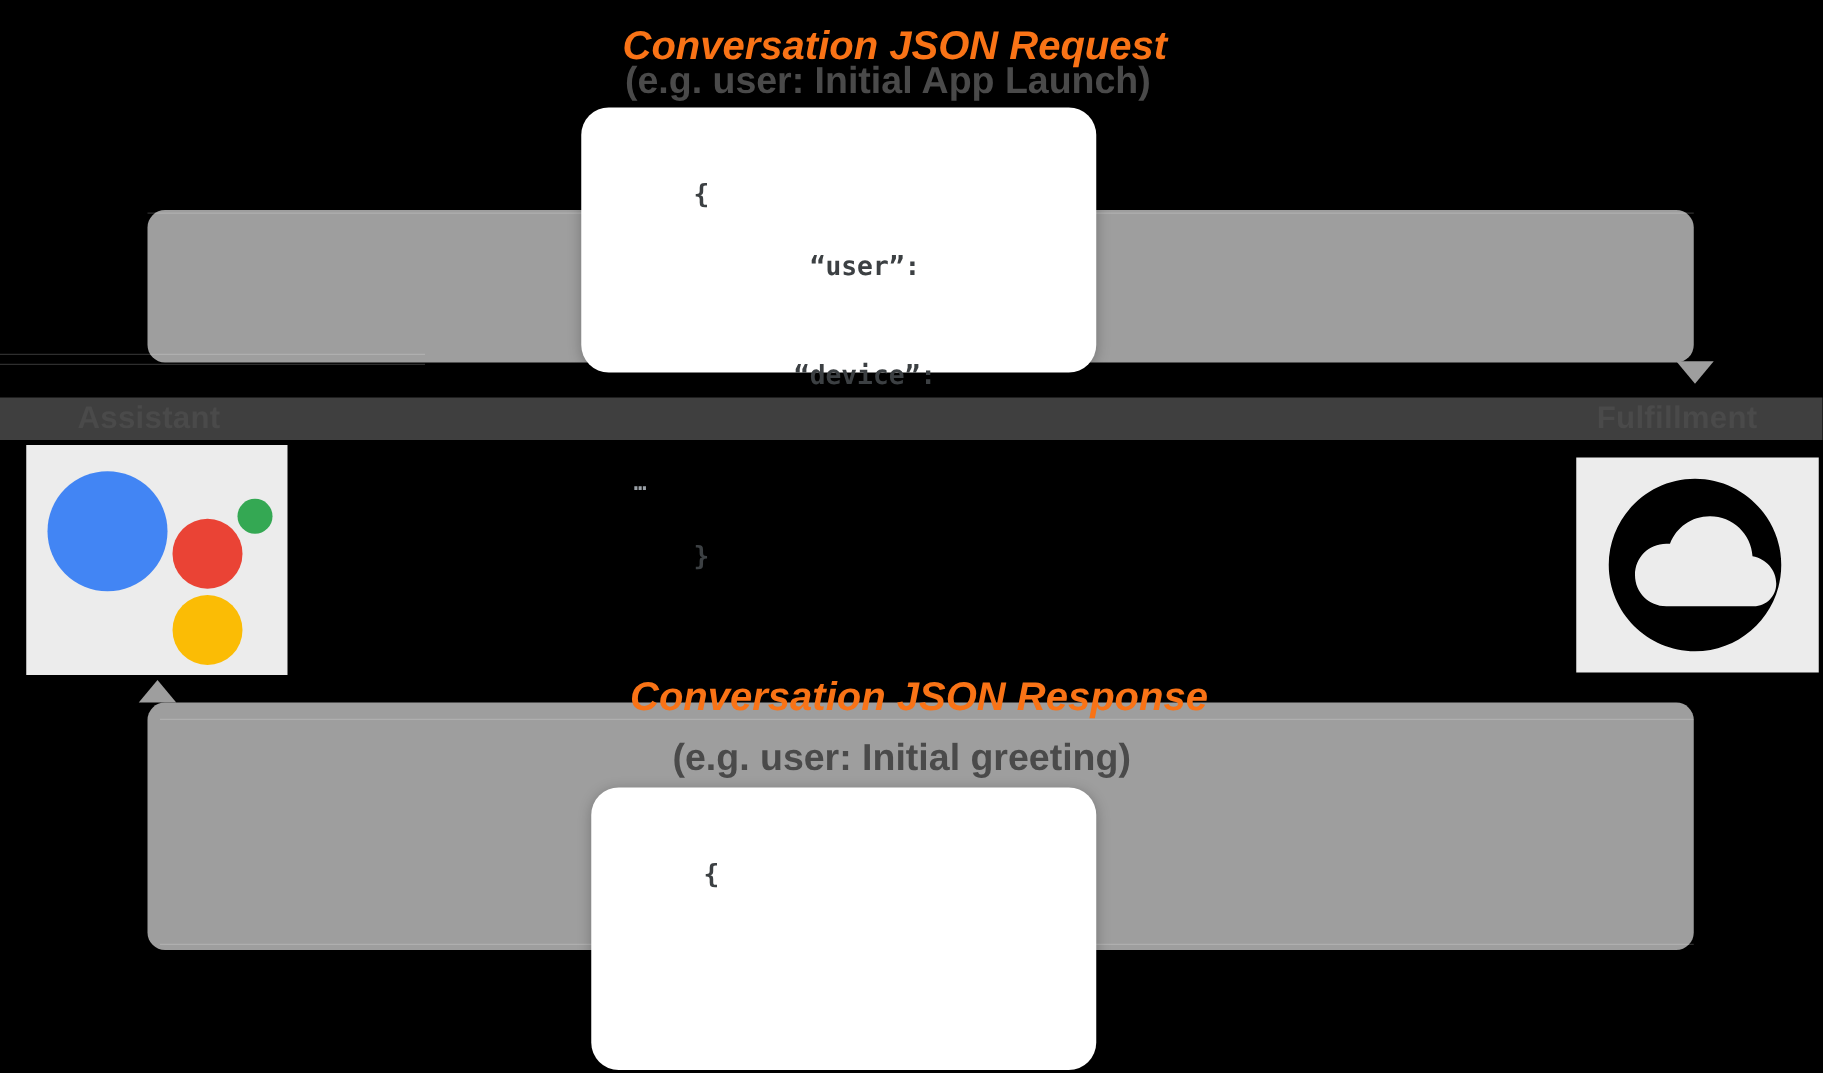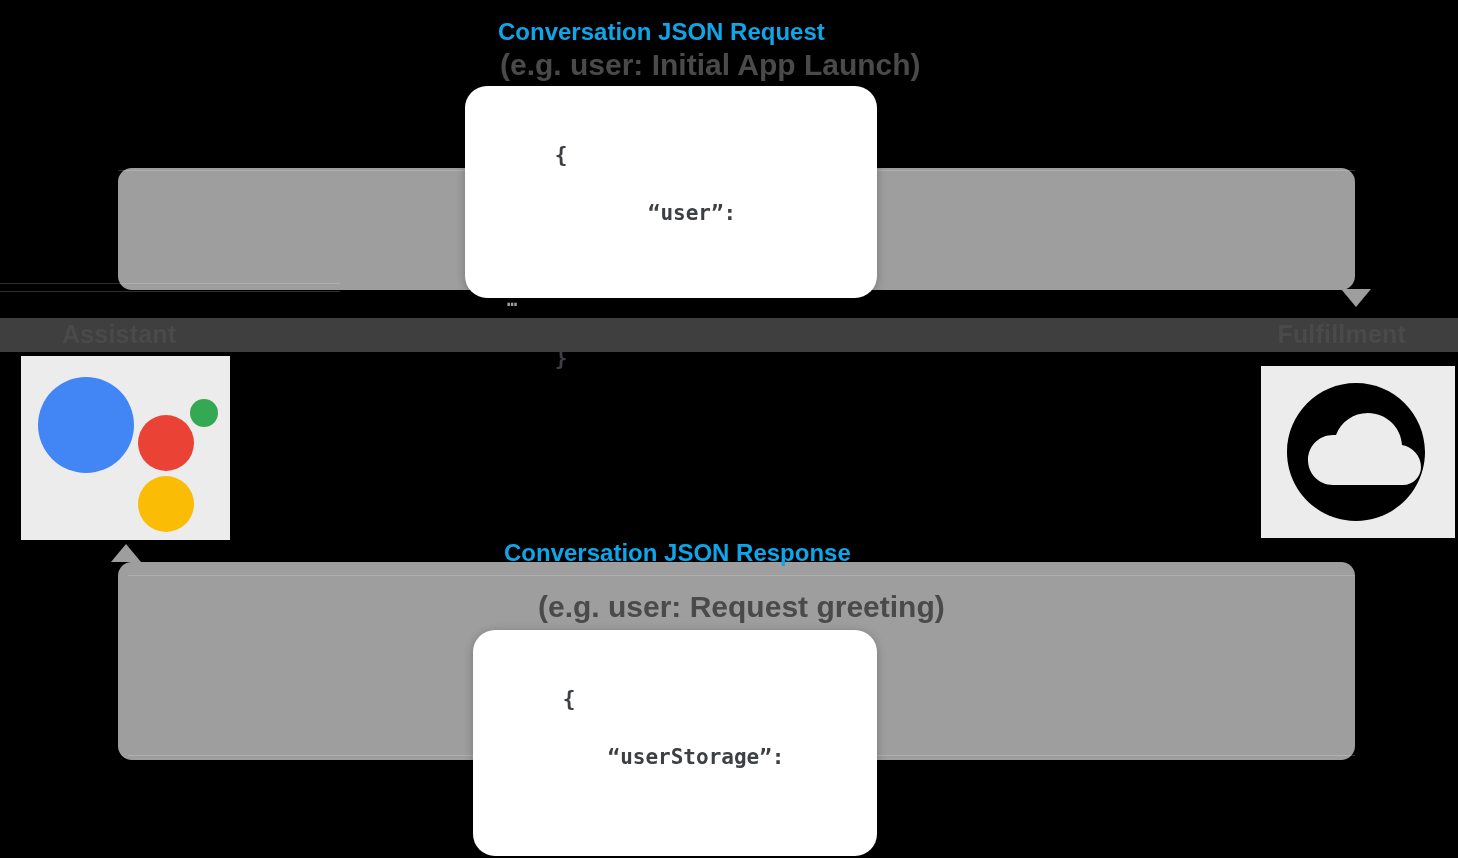--- a/index.html
+++ b/index.html
@@ -50,22 +50,22 @@
       box-shadow:0 2px 10px rgba(0,0,0,.25);}
   #json-request{left:465px;top:86px;width:412px;height:212px;}
   #json-response{left:473px;top:630px;width:404px;height:226px;}
   .json-body{font-family:"DejaVu Sans Mono","Liberation Mono",monospace;
       font-size:21px;font-weight:700;color:#3c4043;line-height:29px;
       padding:26px 0 0 14px;white-space:pre;}
   .json-ind{padding-left:28px;display:block;text-align:center;}
   .json-ell{padding-left:28px;display:block;font-size:17px;color:#9aa0a6;}
 
   
-  .cap-title{position:absolute;font-size:24px;font-weight:700;
-      color:#0ea5e9;white-space:nowrap;}
+  .cap-title{position:absolute;font-size:32px;font-weight:700;
+      color:#f97316;white-space:nowrap;font-style:italic;}
   .cap-sub{position:absolute;font-size:30px;font-weight:700;
       color:#4a4a4a;white-space:nowrap;}
   #cap-req-title{left:498px;top:18px;}
   #cap-req-sub  {left:500px;top:48px;}
   #cap-res-title{left:504px;top:539px;}
   #cap-res-sub  {left:538px;top:590px;}
 
   
   .rule{position:absolute;height:1px;background:rgba(255,255,255,.18);}
 </style>
@@ -80,20 +80,21 @@
   <div class="rule" style="left:0px;top:283px;width:340px;"></div>
   <div class="rule" style="left:0px;top:291px;width:340px;"></div>
 
   <div class="cap-title" id="cap-req-title">Conversation JSON Request</div>
   <div class="cap-sub" id="cap-req-sub">(e.g. user: Initial App Launch)</div>
 
   <div class="json-card" id="json-request">
     <div class="json-body">
       <span>{</span>
       <span class="json-ind">“user”:</span>
+      <span class="json-ind">“device”:</span>
       <span class="json-ell">…</span>
       <span>}</span>
     </div>
   </div>
 
   <div id="center-band"></div>
   <div id="label-assistant">Assistant</div>
   <div id="label-fulfillment">Fulfillment</div>
 
   <div class="node-tile" id="assistant-tile"></div>
@@ -109,24 +110,23 @@
              C68 41 80 32 95 32 C113 32 128 46 129 64
              C140 66 148 75 148 86 C148 96 140 104 130 104 Z" fill="#000" fill-rule="evenodd"></path>
   </svg>
 
   <div class="band" id="band-response"></div>
   <div class="arrowhead" id="arrowhead-up"></div>
   <div class="rule" style="left:128px;top:575px;width:1227px;"></div>
   <div class="rule" style="left:128px;top:755px;width:1227px;"></div>
 
   <div class="cap-title" id="cap-res-title">Conversation JSON Response</div>
-  <div class="cap-sub" id="cap-res-sub">(e.g. user: Request greeting)</div>
+  <div class="cap-sub" id="cap-res-sub">(e.g. user: Initial greeting)</div>
 
   <div class="json-card" id="json-response">
     <div class="json-body">
       <span>{</span>
-      <span class="json-ind">“userStorage”:</span>
       
       
     </div>
   </div>
 
 </div>
 
 </body></html>

